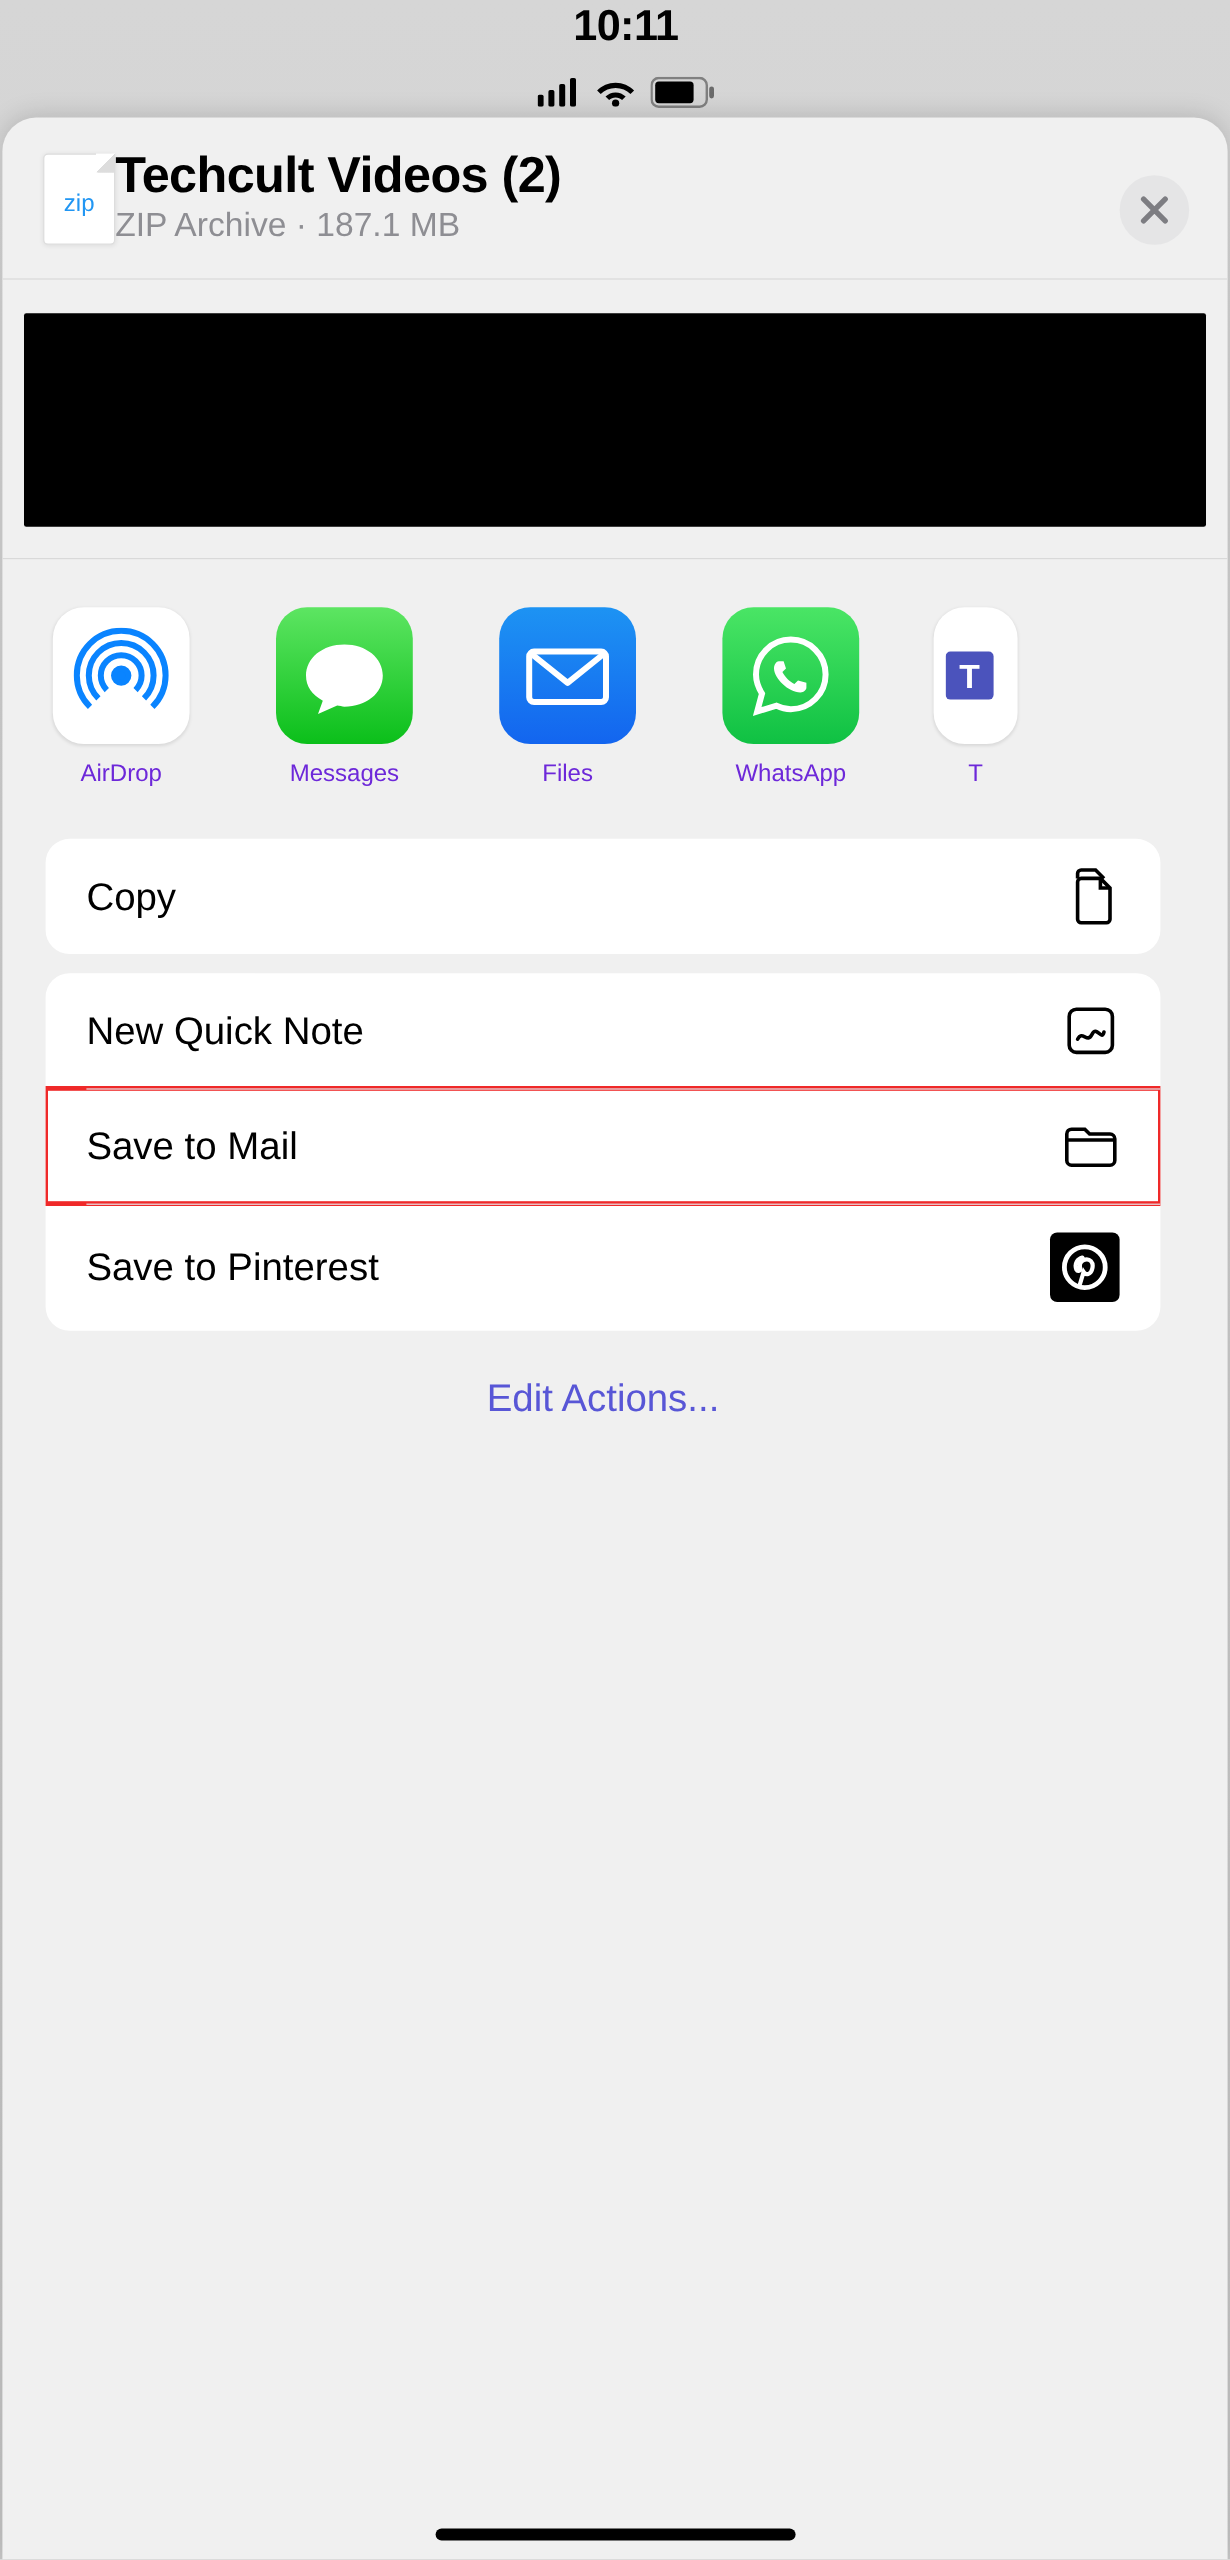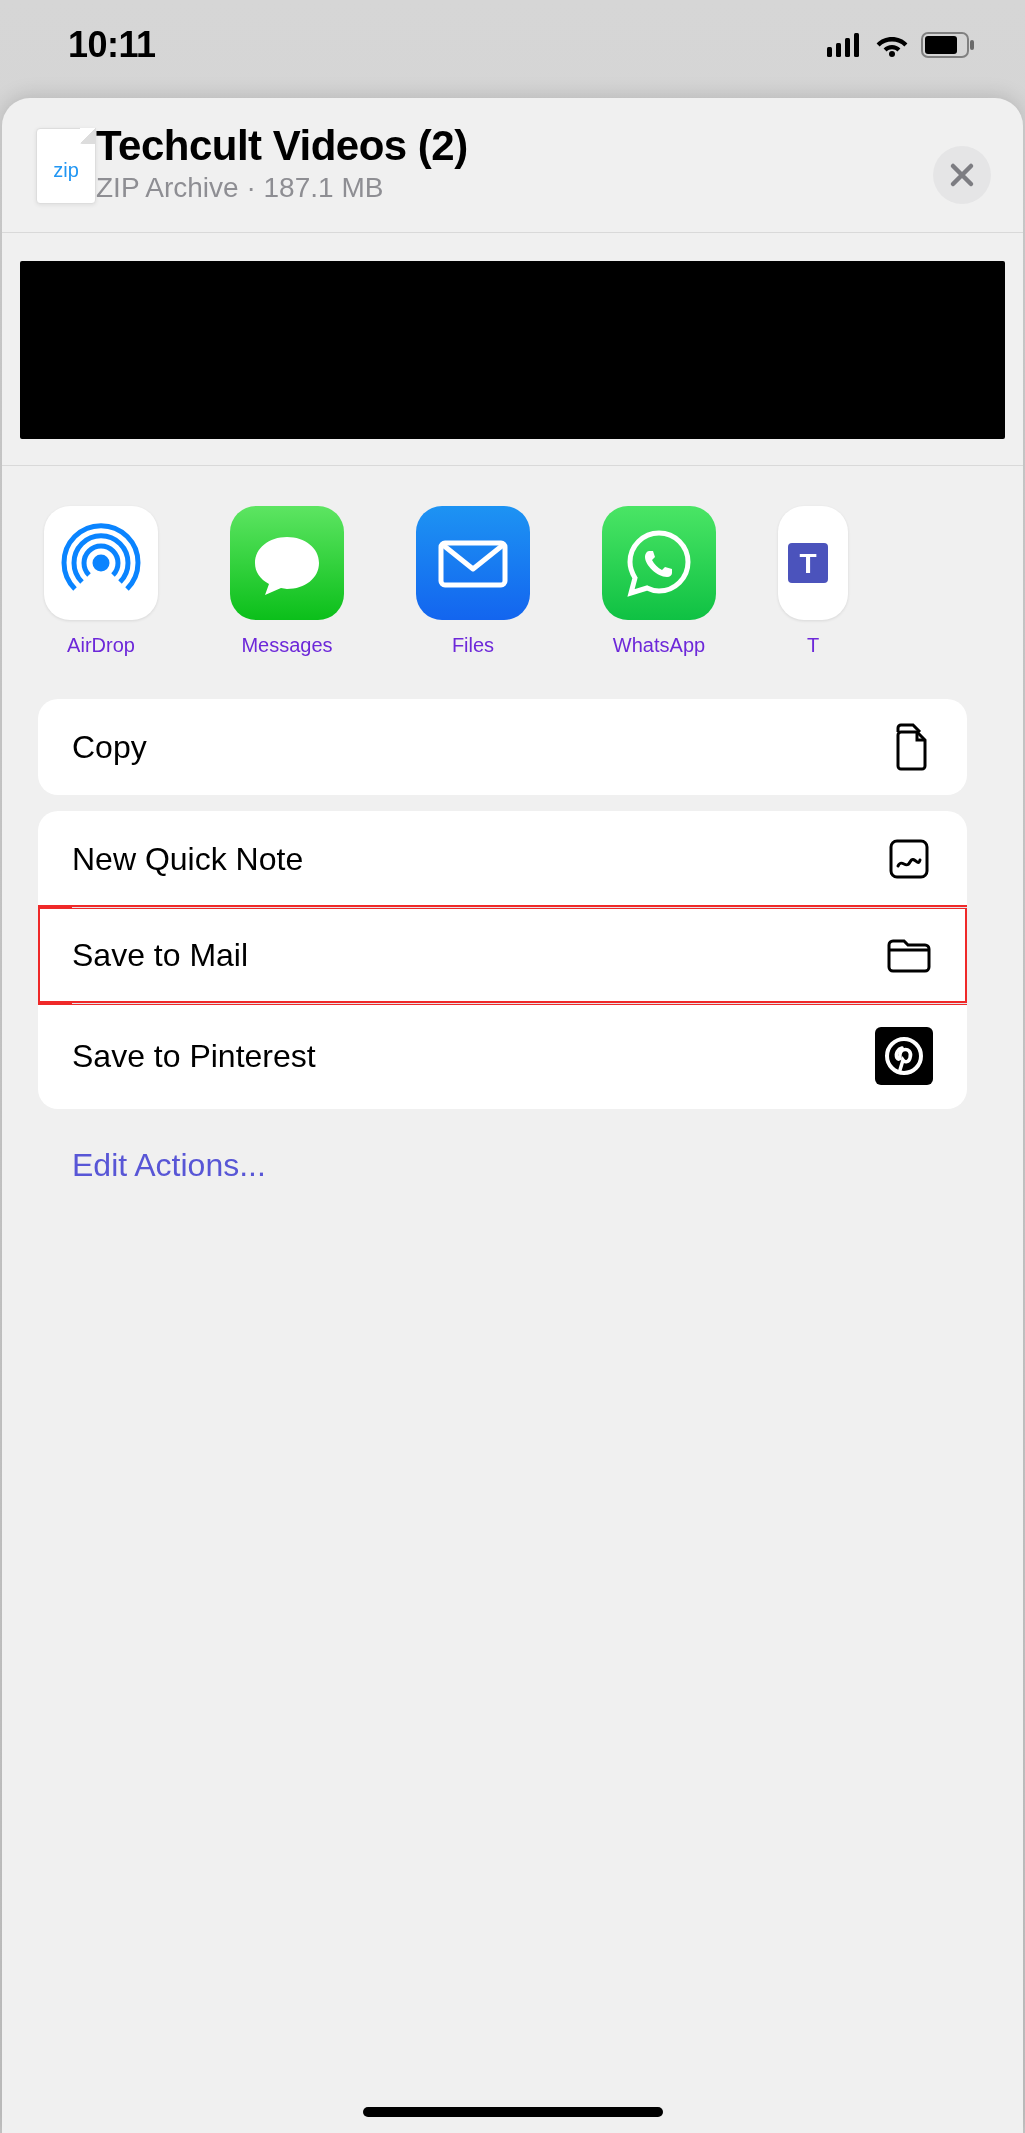--- a/index.html
+++ b/index.html
@@ -7,21 +7,21 @@
       font-family: -apple-system, "SF Pro Text", "Helvetica Neue", Arial, sans-serif;
       background: linear-gradient(to bottom, #d6d6d6 0%, #c7c7c7 100%);
       width: 1025px;
       height: 2133px;
       overflow: hidden;
       position: relative;
     }
     .frame { width: 100%; height: 100%; position: relative; }
 
     
-    .status-bar { height: 90px; display: flex; align-items: center; justify-content: space-between; padding: 0 50px 0 68px; }
+    .status-bar { height: 90px; display: flex; align-items: center; justify-content: space-between; padding: 0 50px 0 68px; flex-direction: column; }
     .time { font-weight: 600; font-size: 36px; color: #000; letter-spacing: -0.5px; }
     .status-right { display: flex; align-items: center; gap: 12px; }
     .status-right svg { display: block; }
 
     
     .sheet {
       position: absolute;
       top: 98px; left: 2px; right: 2px; bottom: 0;
       background: #f0f0f0;
       border-radius: 28px 28px 0 0;
@@ -74,21 +74,21 @@
       padding: 24px 34px; font-size: 32px; color: #000; cursor: pointer;
       position: relative;
     }
     .row + .row::before {
       content: ""; position: absolute; top: 0; left: 34px; right: 0; height: 1px; background: #e5e5ea;
     }
     .row-icon { width: 48px; height: 48px; display: flex; align-items: center; justify-content: center; }
     .highlighted-row { outline: 4px solid #ef2929; outline-offset: -2px; }
     .pinterest-badge { width: 58px; height: 58px; background: #000; border-radius: 6px; display: flex; align-items: center; justify-content: center; }
 
-    .edit-link { padding: 22px 34px; font-size: 32px; color: #5856d6; cursor: pointer; }
+    .edit-link { padding: 22px 34px; font-size: 32px; color: #5856d6; cursor: pointer; text-align: center; }
 
     .home-indicator {
       position: absolute; bottom: 16px; left: 50%; transform: translateX(-50%);
       width: 300px; height: 10px; background: #000; border-radius: 5px;
     }
   </style>
 </head>
 <body>
 
 <div class="frame">

